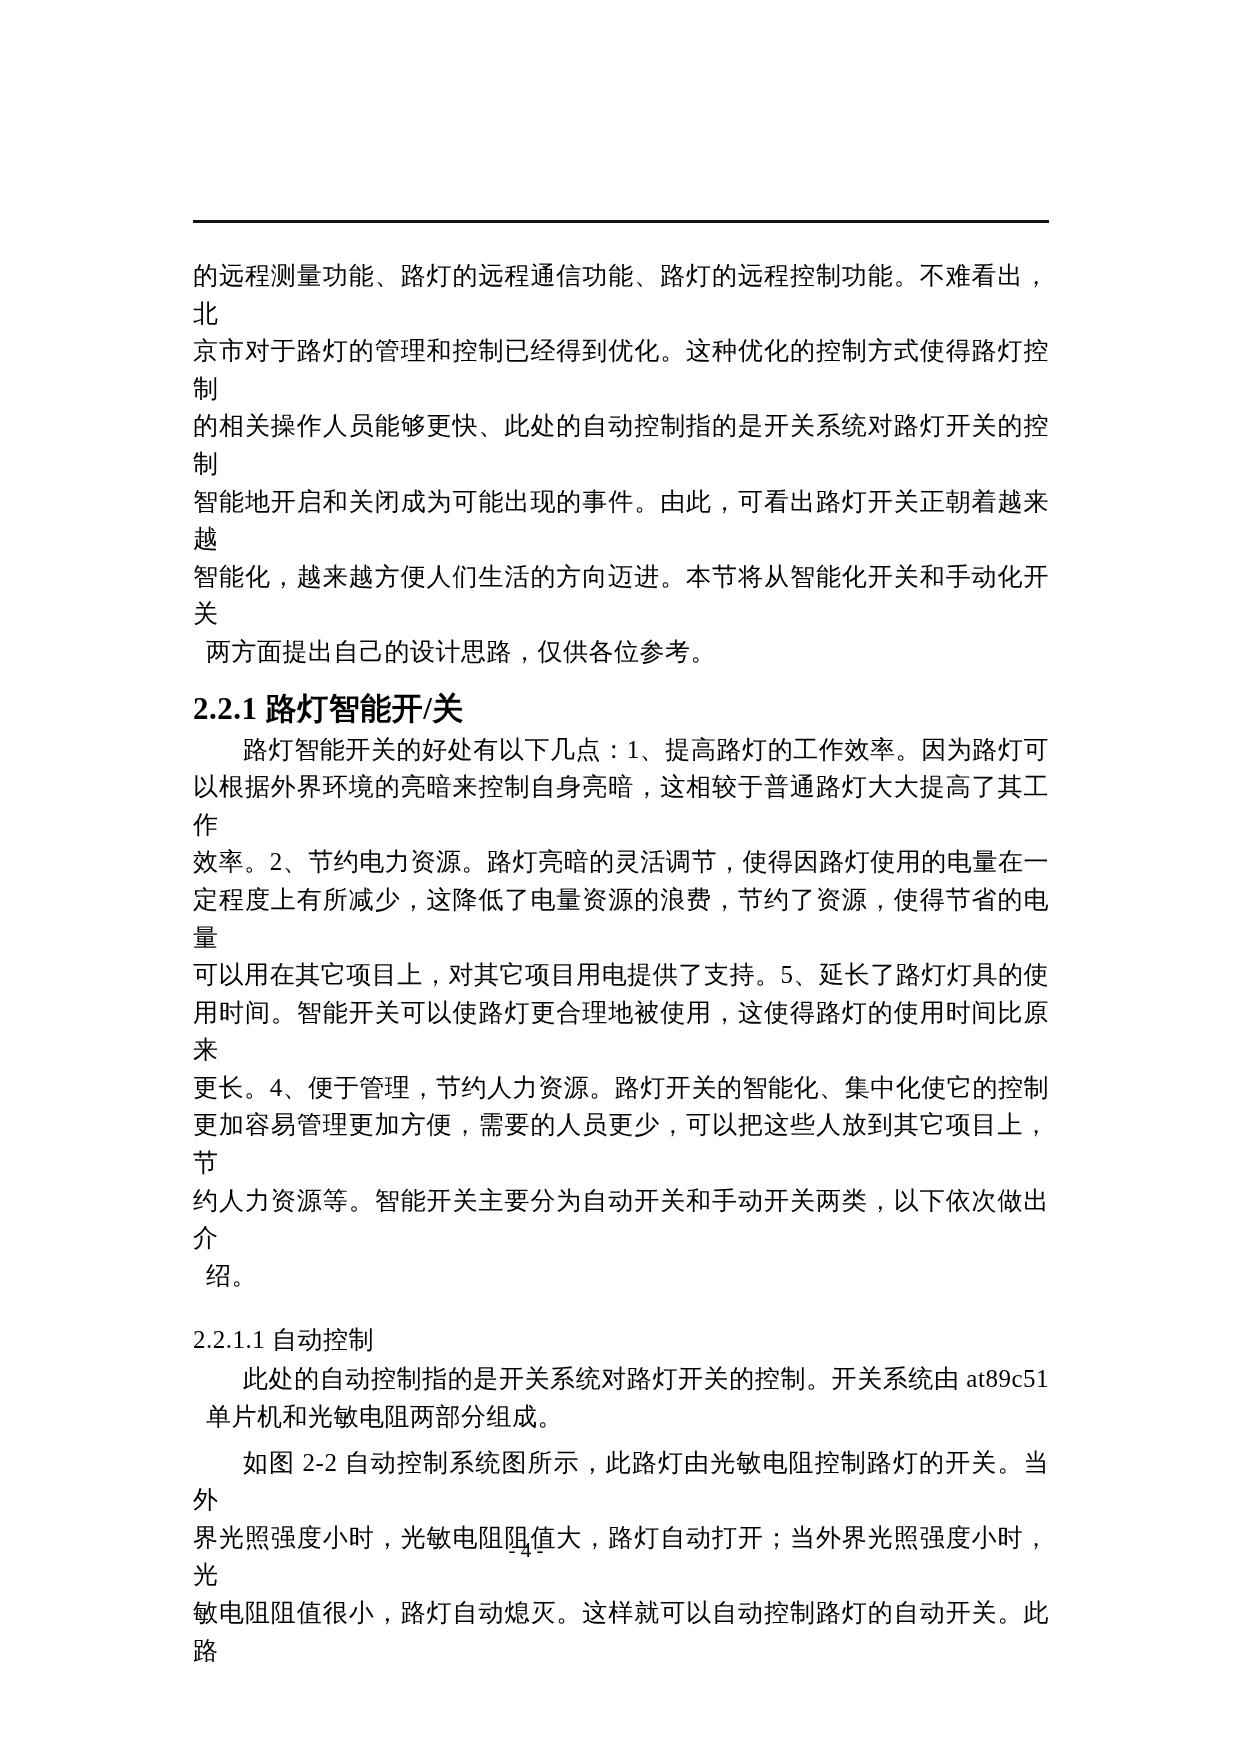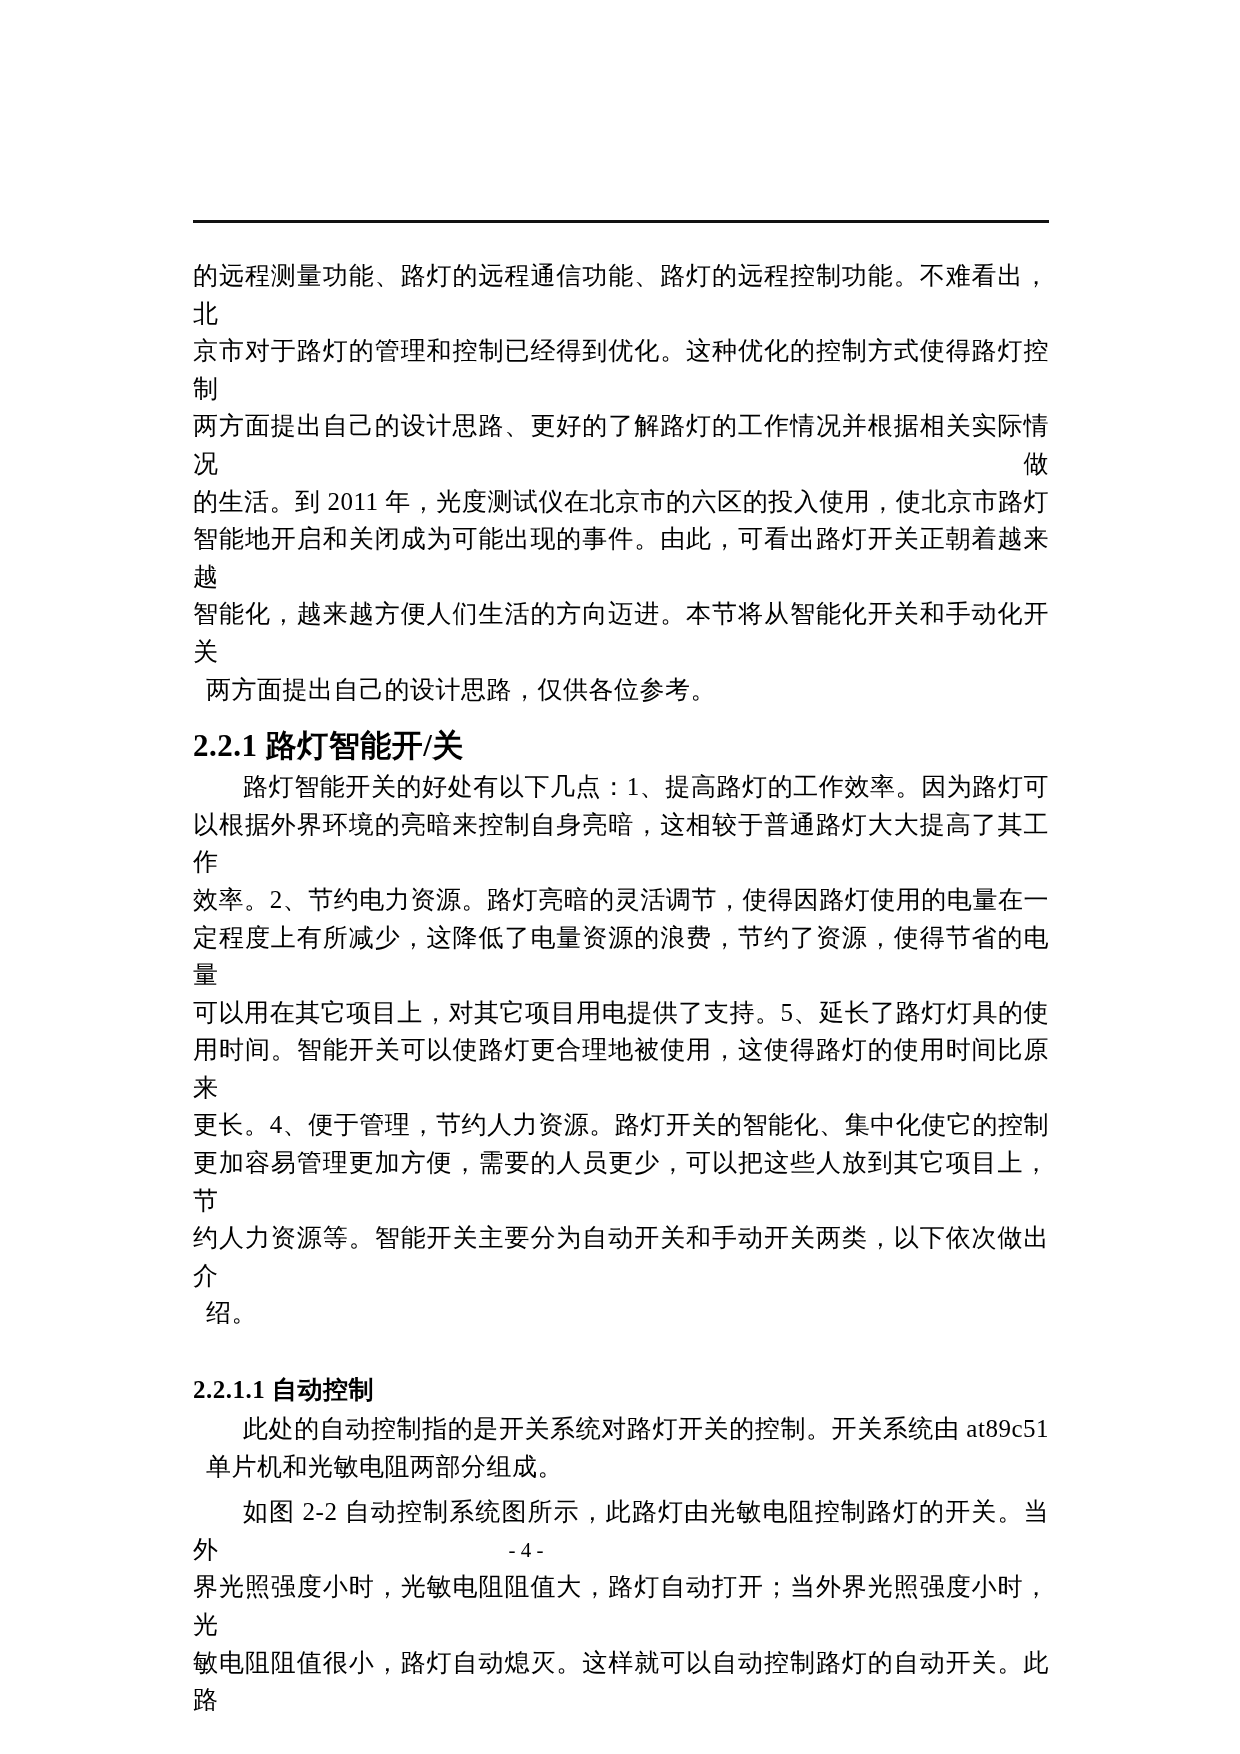--- a/index.html
+++ b/index.html
@@ -50,23 +50,23 @@
     text-indent: 50px;
   }
   .heading1 {
     margin-top: 16px;
     font-size: 31px;
     font-weight: bold;
     line-height: 44px;
     letter-spacing: 0.5px;
   }
   .heading2 {
-    margin-top: 40px;
+    margin-top: 28px;
     font-size: 25px;
-    font-weight: bold;
+    font-weight: normal;
     line-height: 36px;
     letter-spacing: 0.5px;
   }
   .heading2 + .para { margin-top: 2px; }
   .page-number {
     position: absolute;
     left: 0;
     top: 1537px;
     width: 100%;
     text-align: center;
@@ -76,22 +76,21 @@
 </style>
 </head>
 <body>
 
 <div class="page">
   <div class="header-rule"></div>
   <div class="doc-flow">
       <div class="para">
         <div class="line">的远程测量功能、路灯的远程通信功能、路灯的远程控制功能。不难看出，北</div>
         <div class="line">京市对于路灯的管理和控制已经得到优化。这种优化的控制方式使得路灯控制</div>
-        <div class="line">两方面提出自己的设计思路、更好的了解路灯的工作情况并根据相关实际情况做</div>
-        <div class="line">的生活。到 2011 年，光度测试仪在北京市的六区的投入使用，使北京市路灯</div>
+        <div class="line">的相关操作人员能够更快、此处的自动控制指的是开关系统对路灯开关的控制</div>
         <div class="line">智能地开启和关闭成为可能出现的事件。由此，可看出路灯开关正朝着越来越</div>
         <div class="line">智能化，越来越方便人们生活的方向迈进。本节将从智能化开关和手动化开关</div>
         <div class="line last">两方面提出自己的设计思路，仅供各位参考。</div>
       </div>
       <div class="heading1">2.2.1 路灯智能开/关</div>
       <div class="para">
         <div class="line indent">路灯智能开关的好处有以下几点：1、提高路灯的工作效率。因为路灯可</div>
         <div class="line">以根据外界环境的亮暗来控制自身亮暗，这相较于普通路灯大大提高了其工作</div>
         <div class="line">效率。2、节约电力资源。路灯亮暗的灵活调节，使得因路灯使用的电量在一</div>
         <div class="line">定程度上有所减少，这降低了电量资源的浪费，节约了资源，使得节省的电量</div>

